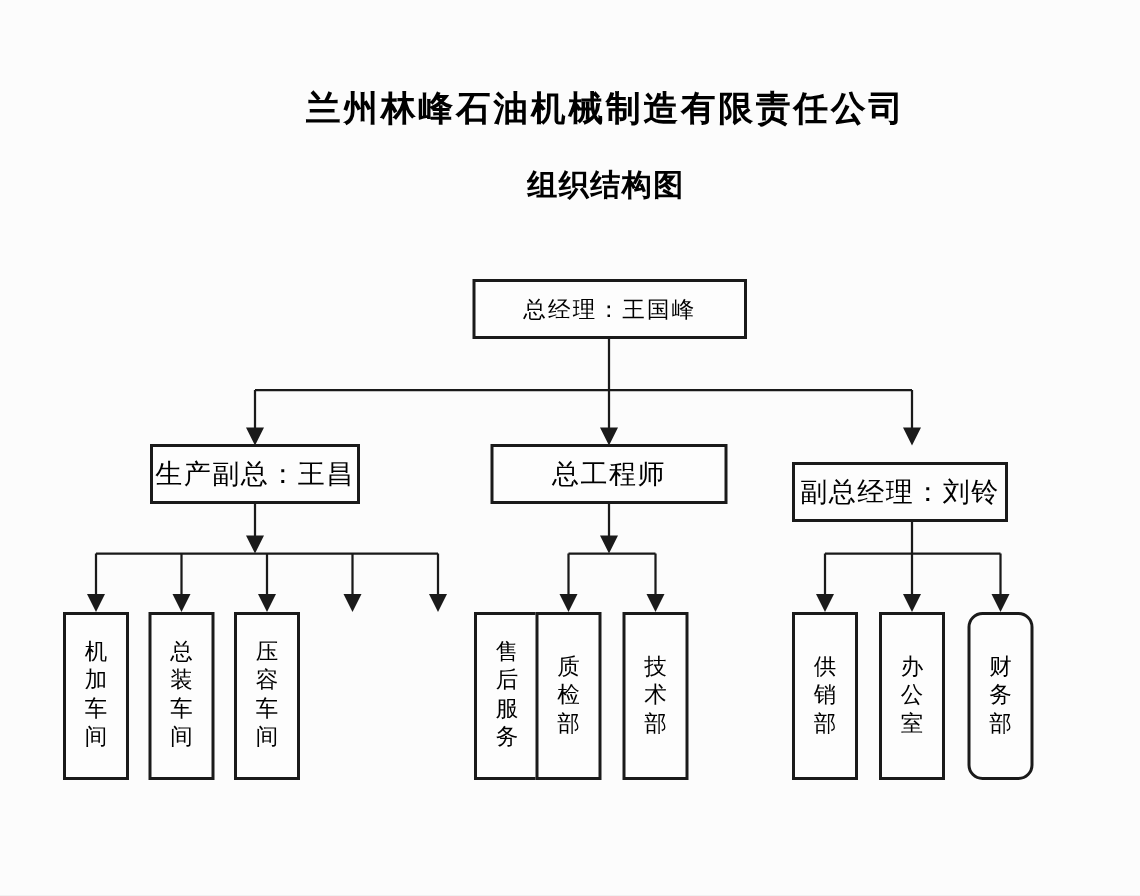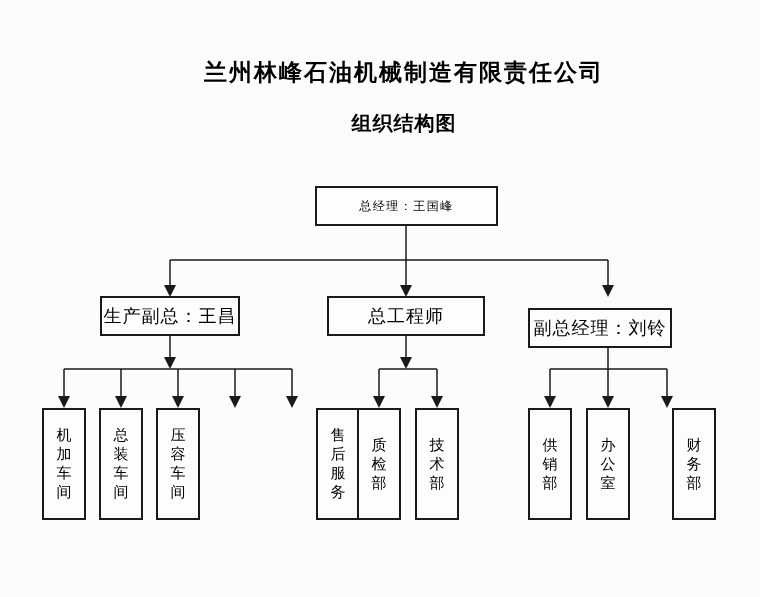--- a/index.html
+++ b/index.html
@@ -55,21 +55,21 @@
     justify-content: center;
     text-align: center;
   }
   .node.h {
     height: 40px;
     font-size: 18px;
     letter-spacing: 1px;
     white-space: nowrap;
   }
   .node.root {
-    font-size: 12px;
+    font-size: 15px;
     letter-spacing: 1.5px;
   }
   .node.v {
     top: 408px;
     width: 44px;
     height: 112px;
     font-size: 15px;
   }
   .node.v .vtxt {
     display: block;
@@ -179,17 +179,17 @@
   <div class="node v" style="left:415px;">
     <span class="vtxt">技术部</span>
   </div>
 
   <div class="node v" style="left:528px;justify-content:center;">
     <span class="vtxt">供销部</span>
   </div>
   <div class="node v" style="left:586px;">
     <span class="vtxt">办公室</span>
   </div>
-  <div class="node v" style="left:672px;">
+  <div class="node v" style="left:645px;border-radius:10px;">
     <span class="vtxt">财务部</span>
   </div>
 
 </div>
 
 </body></html>

